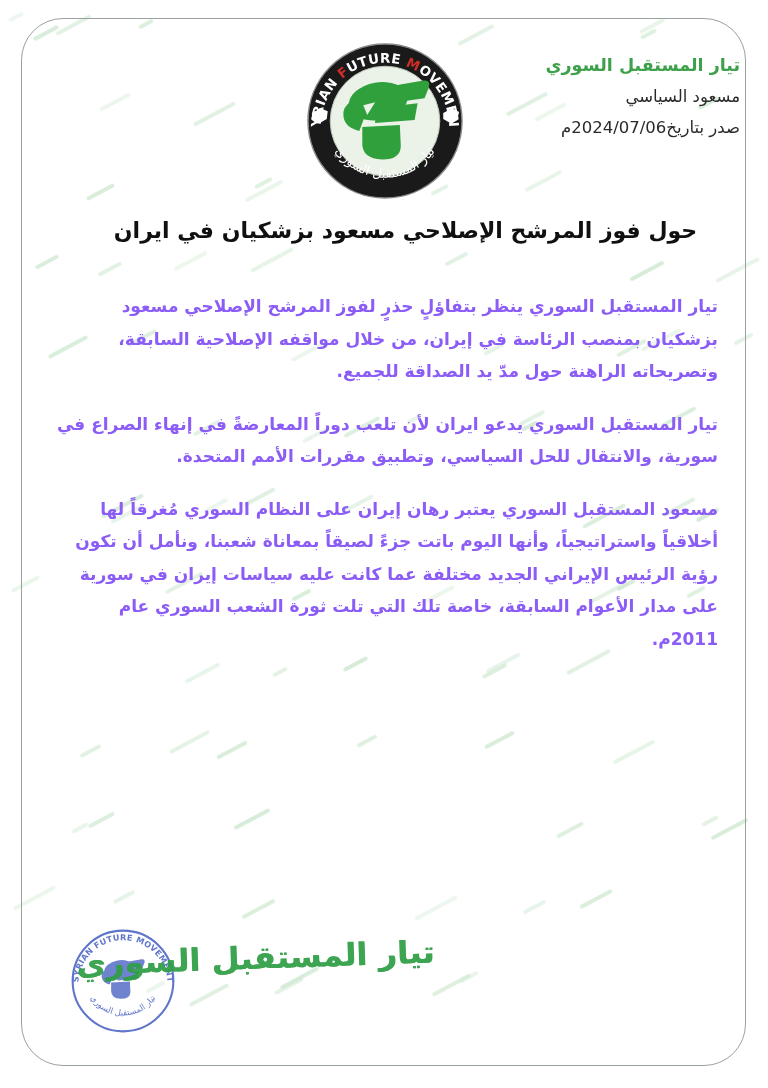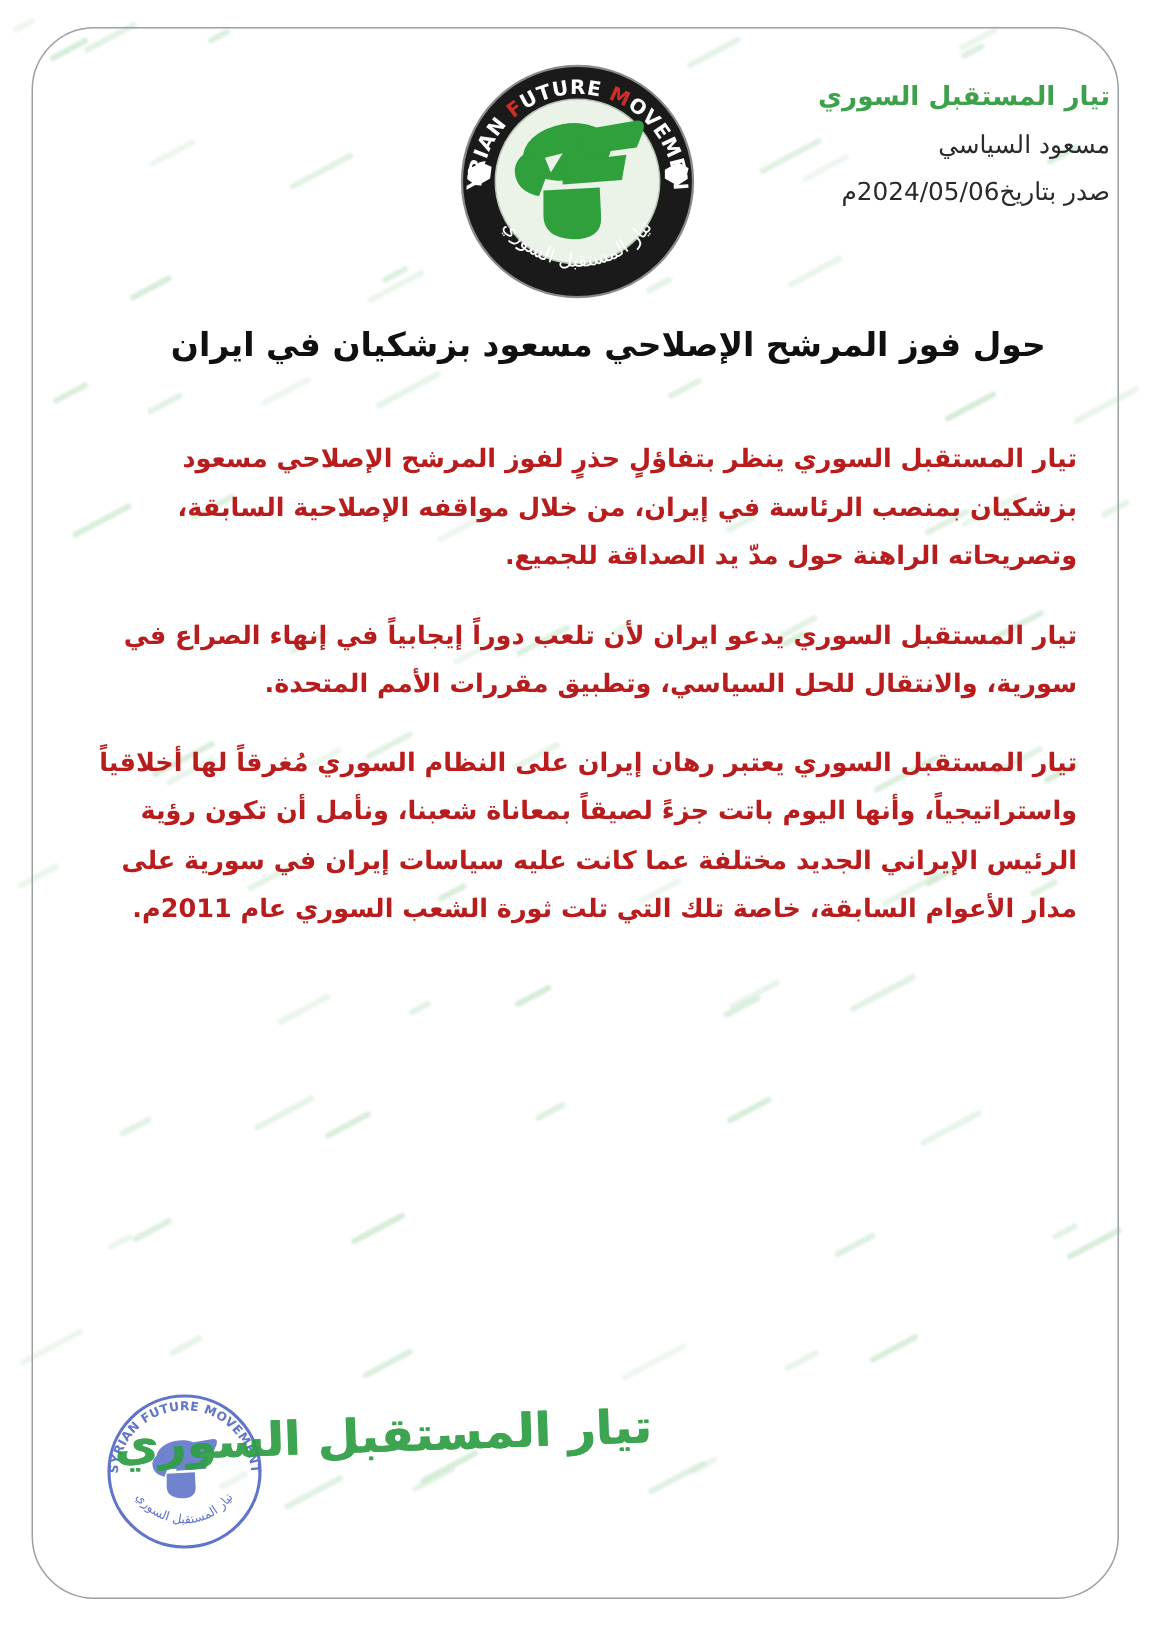--- a/index.html
+++ b/index.html
@@ -158,29 +158,29 @@
       <textPath id="logoTopTP" href="#arcTop" startOffset="50%" text-anchor="middle"><tspan fill="#cf2e26">S</tspan><tspan fill="#ffffff">YRIAN&nbsp;</tspan><tspan fill="#cf2e26">F</tspan><tspan fill="#ffffff">UTURE&nbsp;</tspan><tspan fill="#cf2e26">M</tspan><tspan fill="#ffffff">OVEMENT</tspan></textPath>
     </text>
     <text font-size="13">
       <textPath id="logoBotTP" href="#arcBot" startOffset="50%" text-anchor="middle" fill="#ffffff">تيار المستقبل السوري</textPath>
     </text>
   </svg>
 
   <div class="letterhead" id="letterhead" style="color: rgb(42, 42, 42);">
     <div class="org" id="orgLine" style="color: rgb(61, 161, 75);">تيار المستقبل السوري</div>
     <div>مسعود السياسي</div>
-    <div>صدر بتاريخ2024/05/06م</div>
+    <div>صدر بتاريخ2024/07/06م</div>
   </div>
 
   <h1 class="title" id="titleEl" style="color: rgb(16, 16, 16); padding-left: 43px;">حول فوز المرشح الإصلاحي مسعود بزشكيان في ايران</h1>
 
-  <div class="body" id="bodyEl" style="color: #b91c1c;">
+  <div class="body" id="bodyEl" style="color: #8b5cf6;">
     <p>تيار المستقبل السوري ينظر بتفاؤلٍ حذرٍ لفوز المرشح الإصلاحي مسعود بزشكيان بمنصب الرئاسة في إيران، من خلال مواقفه الإصلاحية السابقة، وتصريحاته الراهنة حول مدّ يد الصداقة للجميع.</p>
-    <p>تيار المستقبل السوري يدعو ايران لأن تلعب دوراً إيجابياً في إنهاء الصراع في سورية، والانتقال للحل السياسي، وتطبيق مقررات الأمم المتحدة.</p>
-    <p>تيار المستقبل السوري يعتبر رهان إيران على النظام السوري مُغرقاً لها أخلاقياً واستراتيجياً، وأنها اليوم باتت جزءً لصيقاً بمعاناة شعبنا، ونأمل أن تكون رؤية الرئيس الإيراني الجديد مختلفة عما كانت عليه سياسات إيران في سورية على مدار الأعوام السابقة، خاصة تلك التي تلت ثورة الشعب السوري عام 2011م.</p>
+    <p>تيار المستقبل السوري يدعو ايران لأن تلعب دوراً المعارضةً في إنهاء الصراع في سورية، والانتقال للحل السياسي، وتطبيق مقررات الأمم المتحدة.</p>
+    <p>مسعود المستقبل السوري يعتبر رهان إيران على النظام السوري مُغرقاً لها أخلاقياً واستراتيجياً، وأنها اليوم باتت جزءً لصيقاً بمعاناة شعبنا، ونأمل أن تكون رؤية الرئيس الإيراني الجديد مختلفة عما كانت عليه سياسات إيران في سورية على مدار الأعوام السابقة، خاصة تلك التي تلت ثورة الشعب السوري عام 2011م.</p>
   </div>
 
   <svg class="stamp" id="stampSvg" width="114" height="114" viewBox="0 0 120 120">
     <circle id="stampCircle" cx="60" cy="60" r="53" fill="none" stroke-width="2.2" stroke="#4a62c3"></circle>
     <use id="stampEagle" href="#eagle" transform="translate(60,58) scale(0.52) translate(-81,-79)" opacity="0.9" style="color: rgb(74, 98, 195);"></use>
     <path id="sArcTop" d="M 13,64 A 47,47 0 0 1 107,64" fill="none"></path>
     <path id="sArcBot" d="M 21,68 A 41,41 0 0 0 99,68" fill="none"></path>
     <text font-size="8.6" font-weight="bold" letter-spacing="0.3">
       <textPath id="stampTopTP" href="#sArcTop" startOffset="50%" text-anchor="middle" fill="#4a62c3">SYRIAN FUTURE MOVEMENT</textPath>
     </text>

